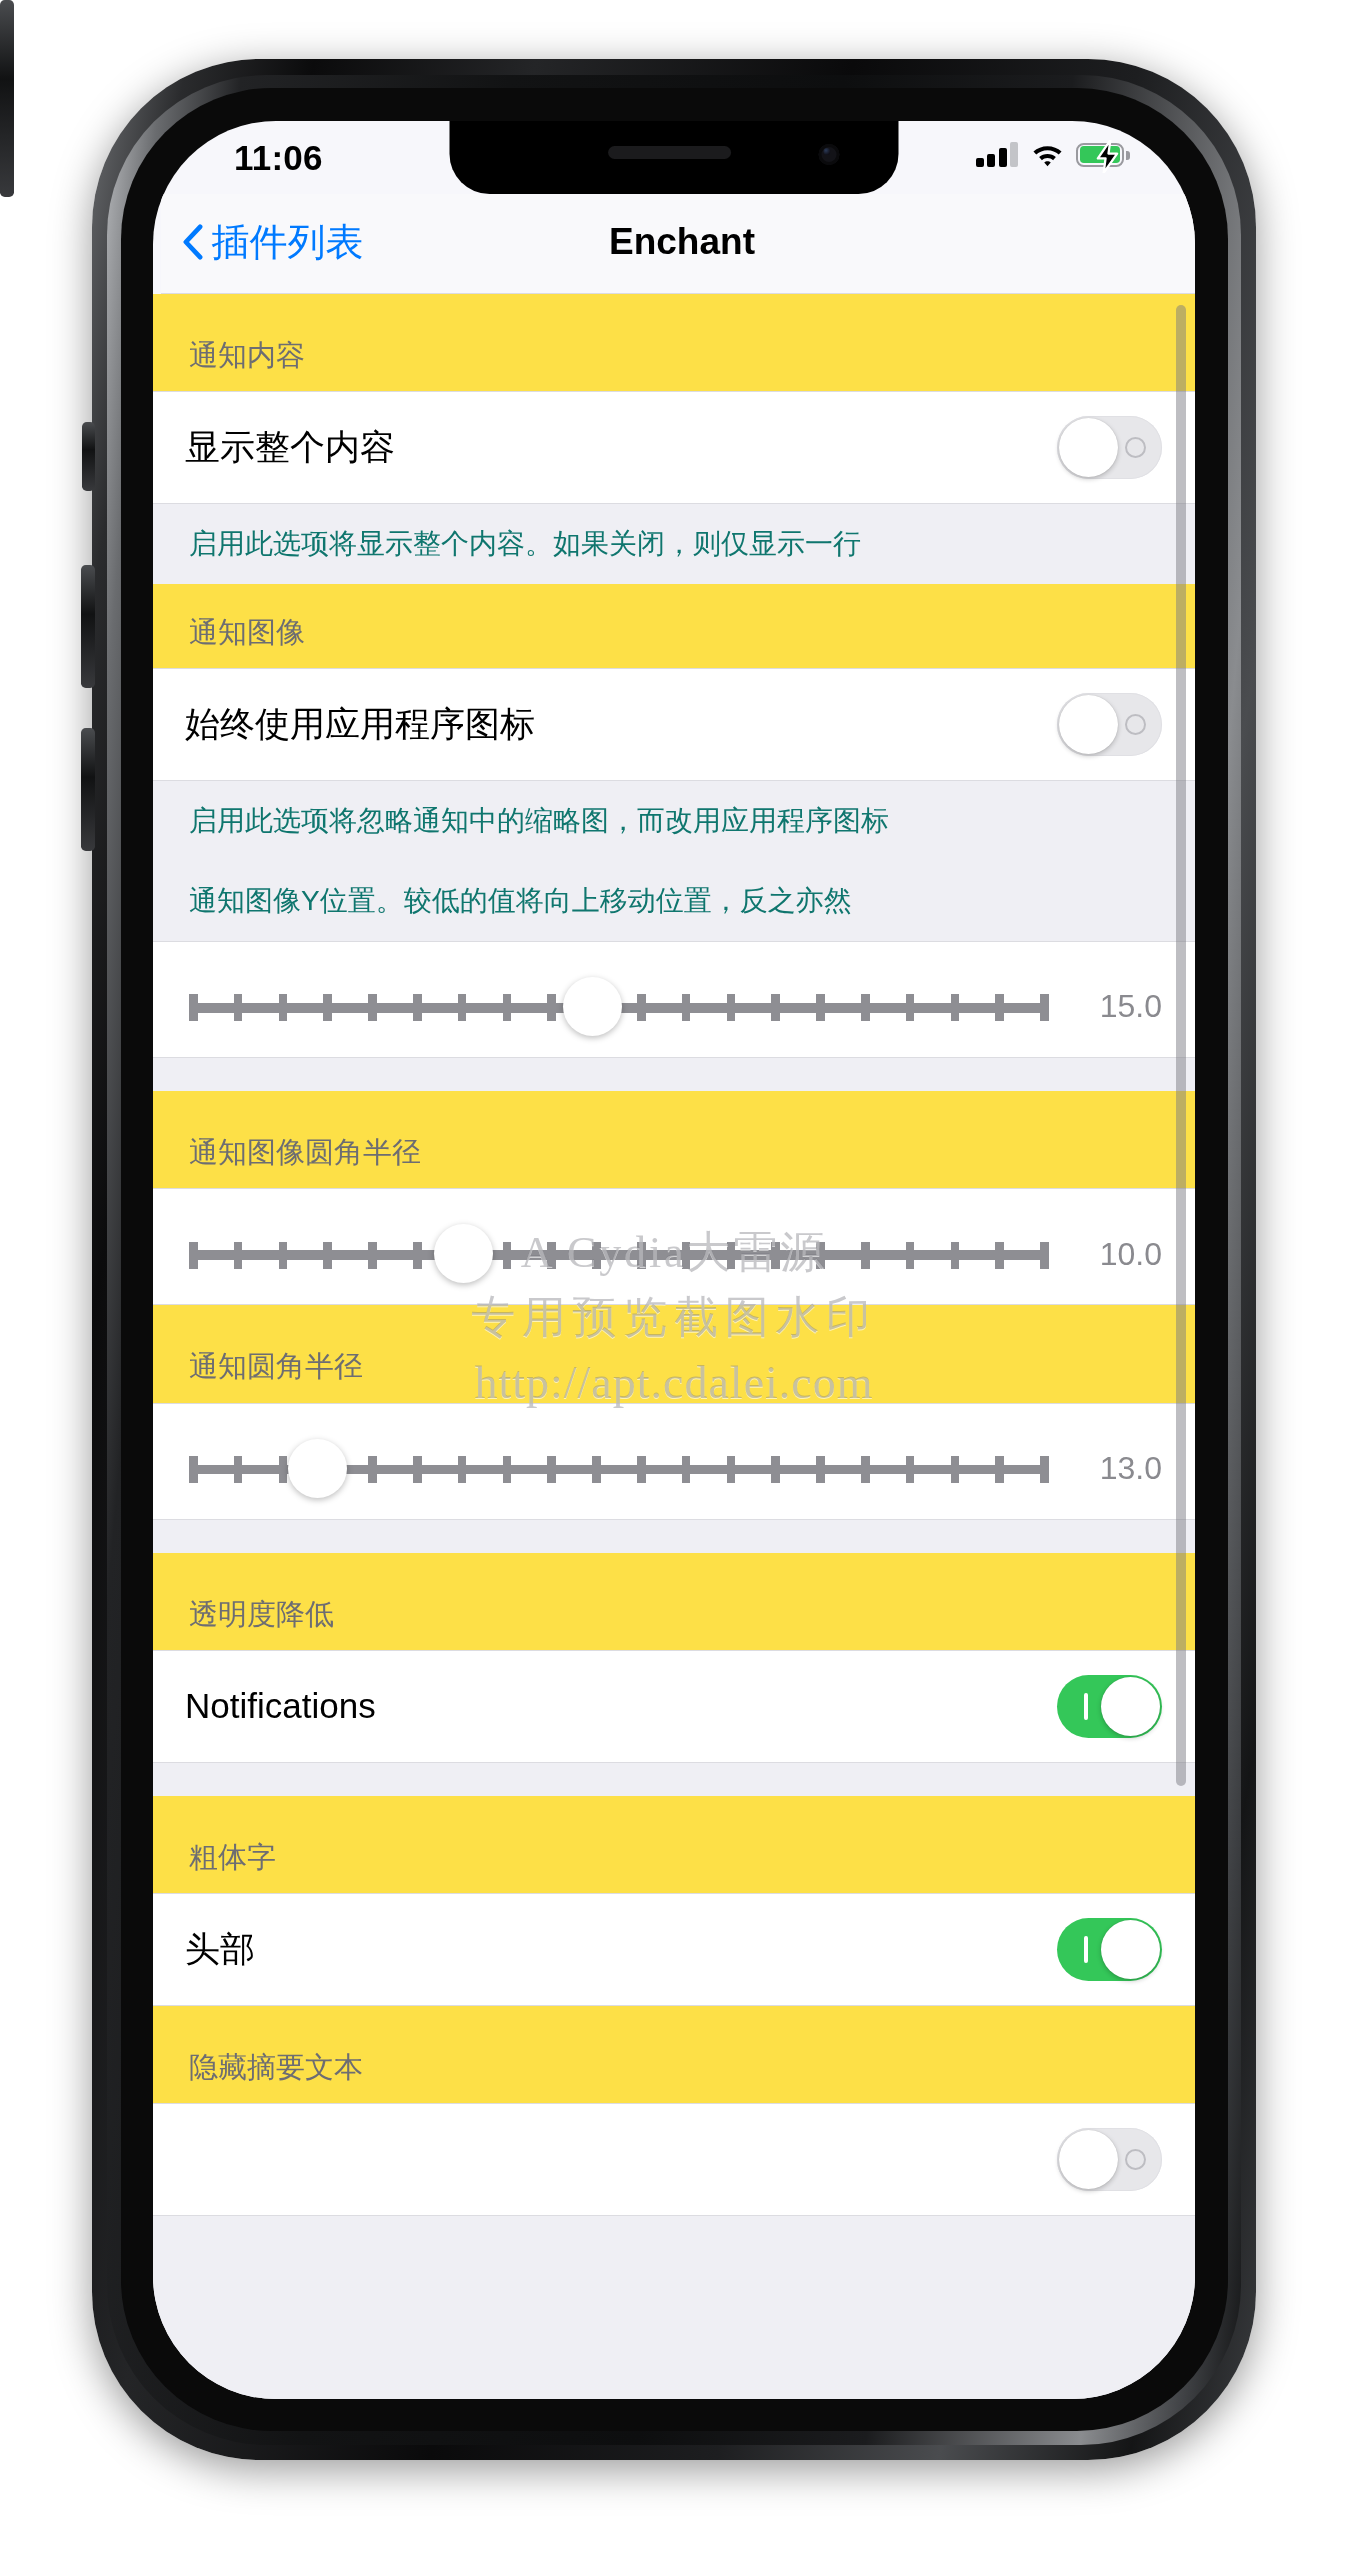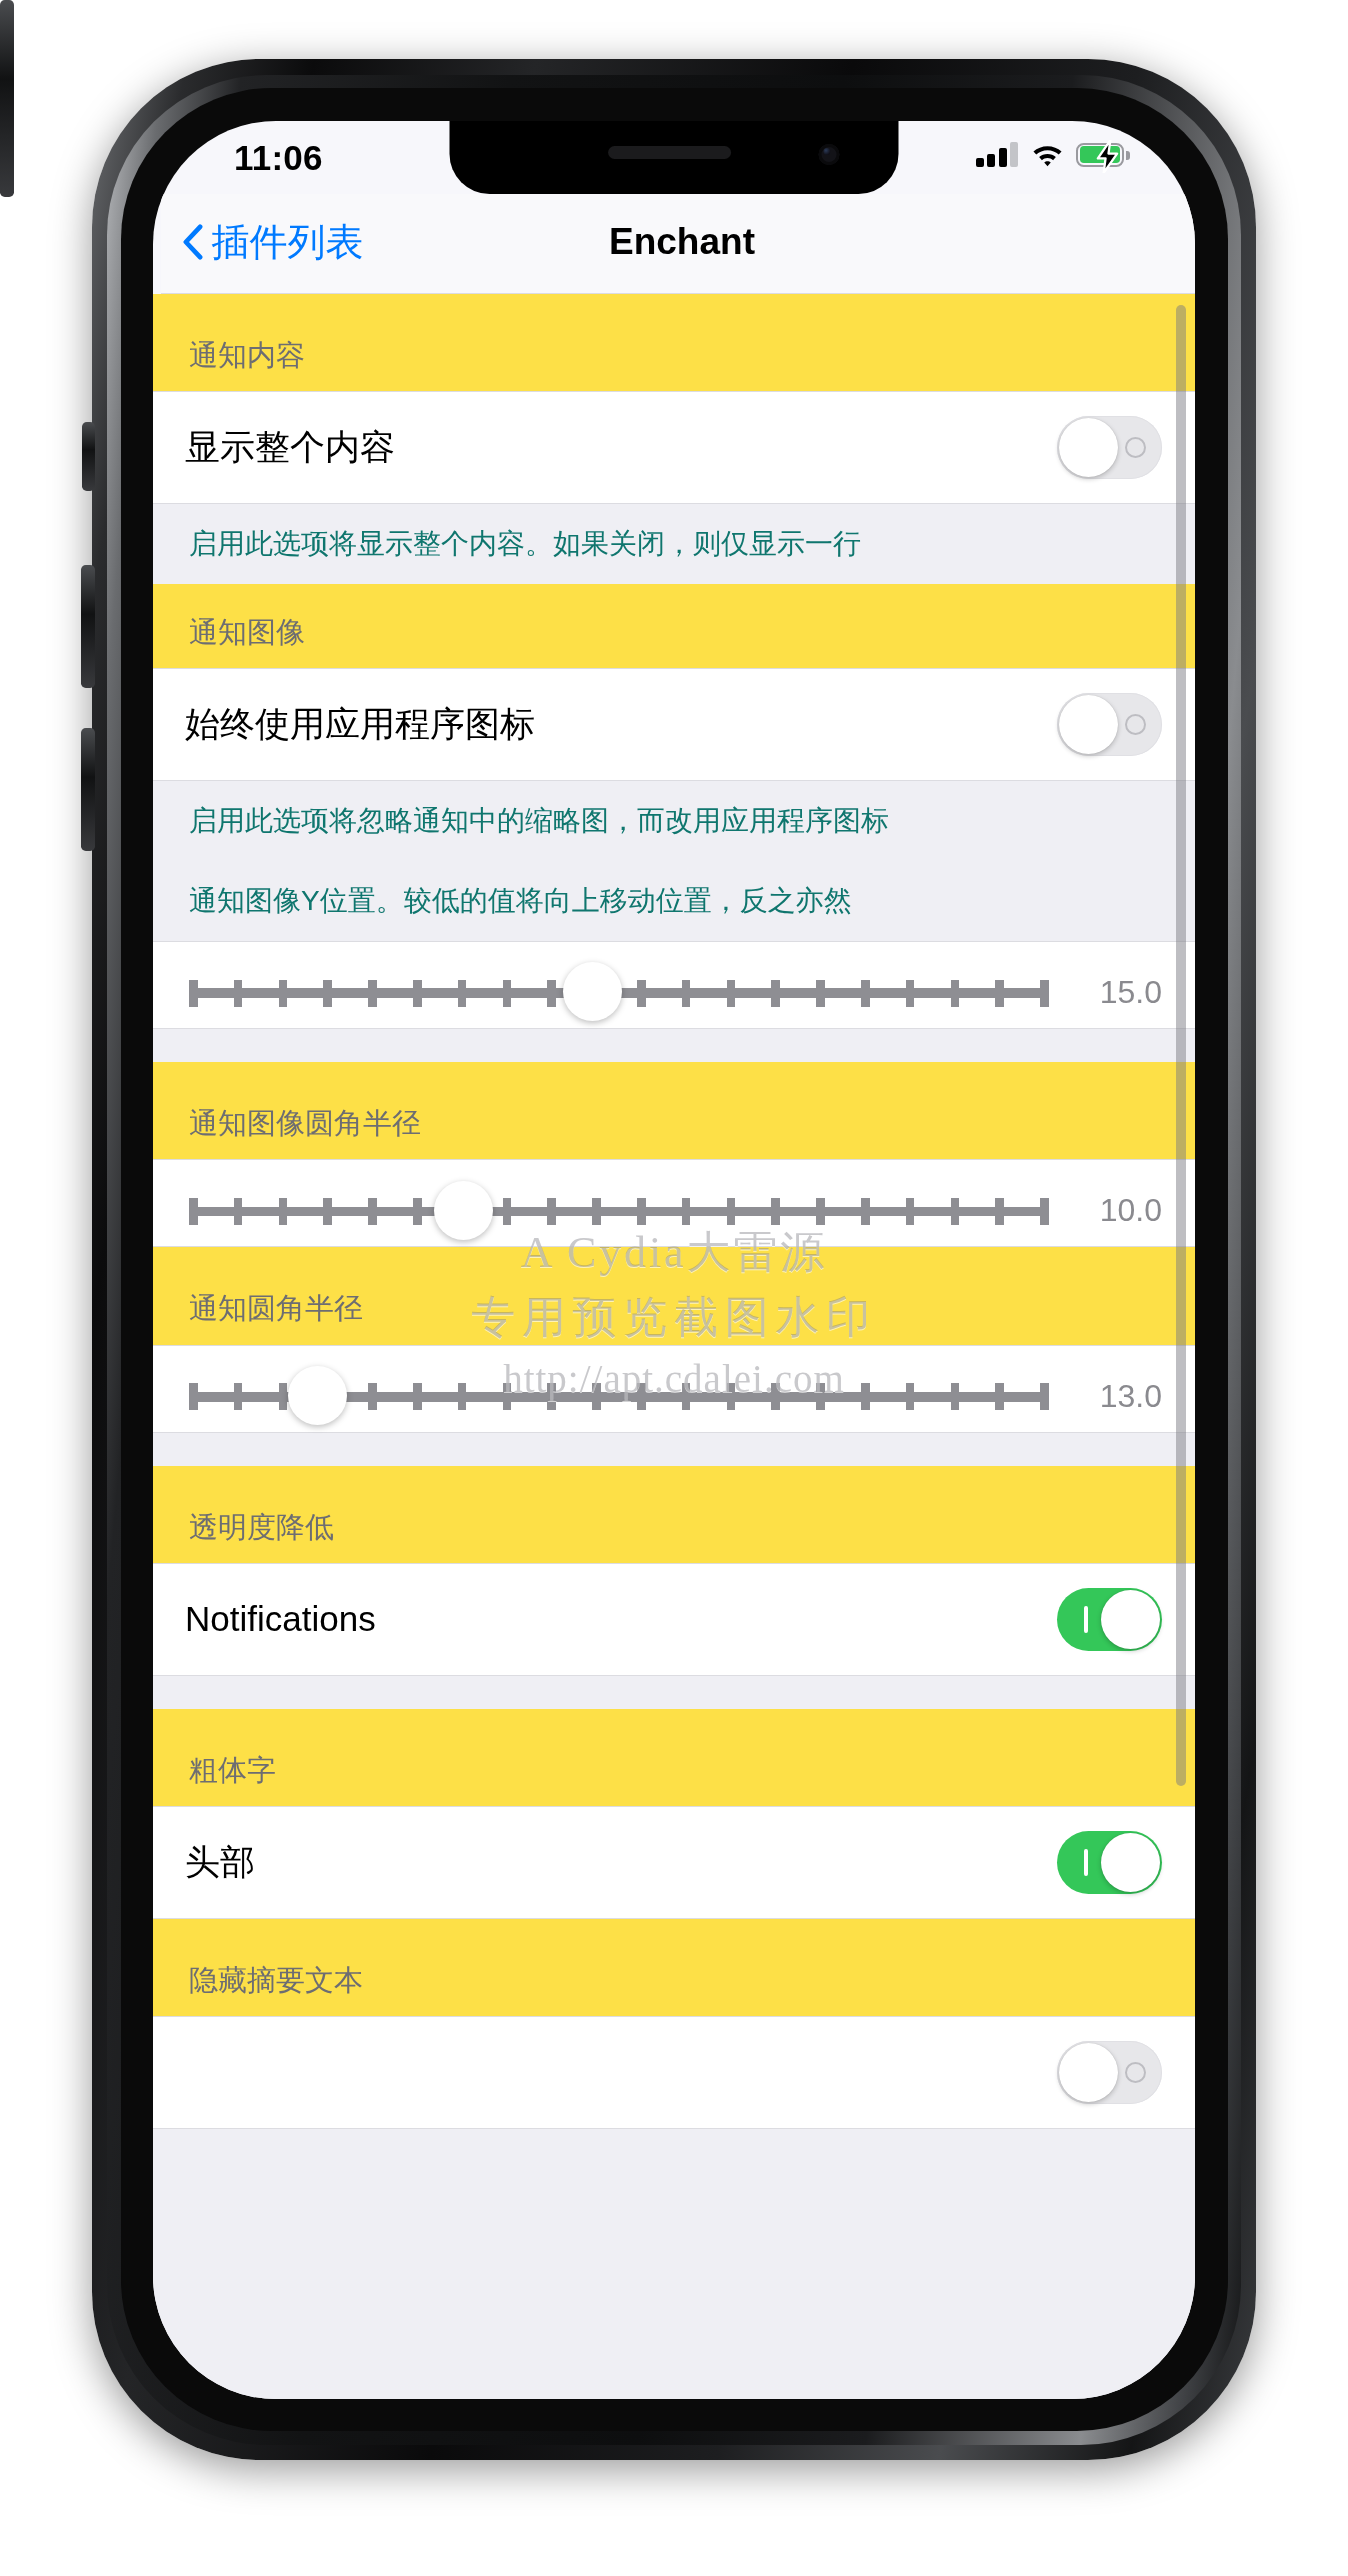--- a/index.html
+++ b/index.html
@@ -171,21 +171,21 @@
     width: 21px; height: 21px; border-radius:50%;
     border: 2.9px solid #bdbdc2;
   }
   .sw.on .mark {
     position:absolute; left: 27px; top: 18px;
     width: 3.8px; height: 27px; border-radius: 1.9px; background:#fff;
   }
 
   
   .cell-slider {
-    background:#fff; height: 88px;
+    background:#fff; height: 117px;
     display:flex; align-items:center;
     padding: 15px 33px 0 36px;
     border-top: 1px solid #dcdce1; border-bottom: 1px solid #dcdce1;
   }
   .slider {
     position: relative; flex: 1 1 auto; height: 58px; margin-right: 21px;
   }
   .track {
     position:absolute; left:0; right:0; top: 25px; height: 9.6px; background:#8e8e93;
   }
@@ -215,21 +215,21 @@
   
   .watermark {
     position:absolute; left:0; right:0; top: 1102px;
     text-align:center; z-index: 45; pointer-events: none;
     color: rgba(120,120,128,.40);
     font-family: "Liberation Serif", serif;
     text-shadow: 0 1px 0 rgba(255,255,255,.6);
   }
   .wm1 { font-size: 44px; letter-spacing: 2.9px; }
   .wm2 { font-size: 44px; letter-spacing: 6.7px; margin-top: 5.8px; }
-  .wm3 { font-size: 39px; letter-spacing: 1px; margin-top: 9.6px; }
+  .wm3 { font-size: 46px; letter-spacing: 1px; margin-top: 9.6px; }
 </style>
 </head>
 <body>
 
 <div id="root">
 
   <div class="phone-outer"></div>
   <div class="phone-mid"></div>
   <div class="phone-inner"></div>
 

